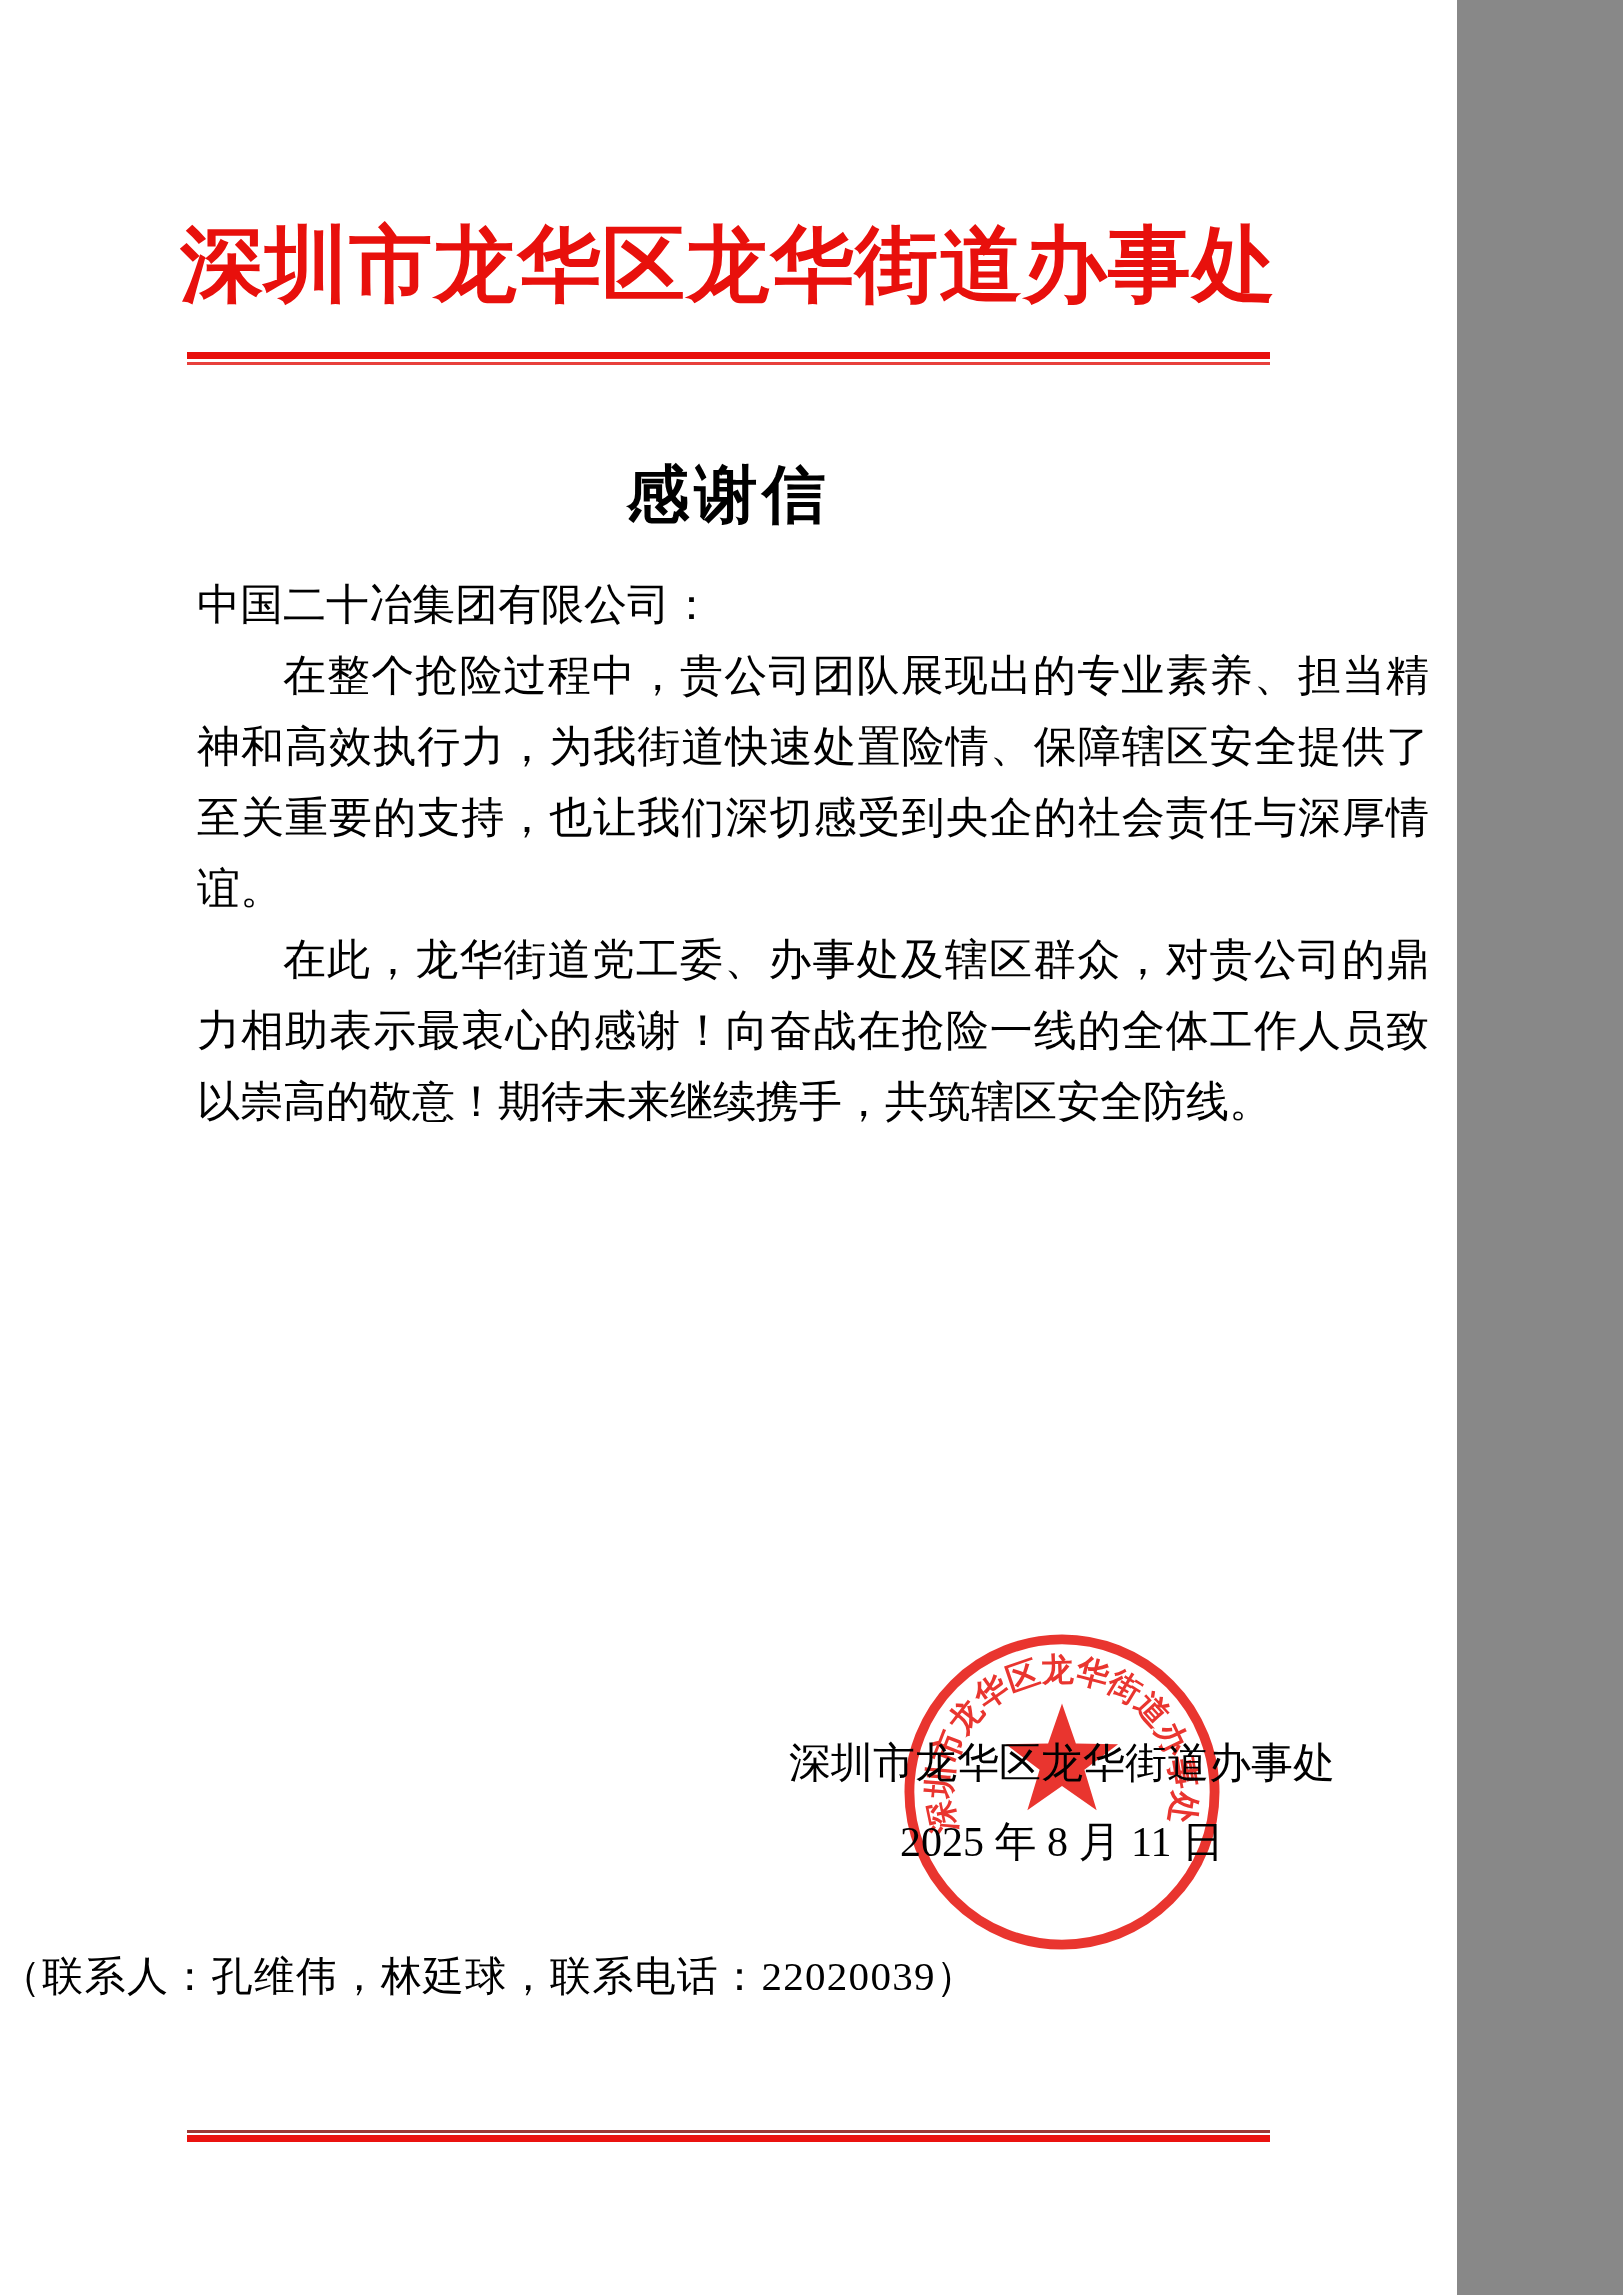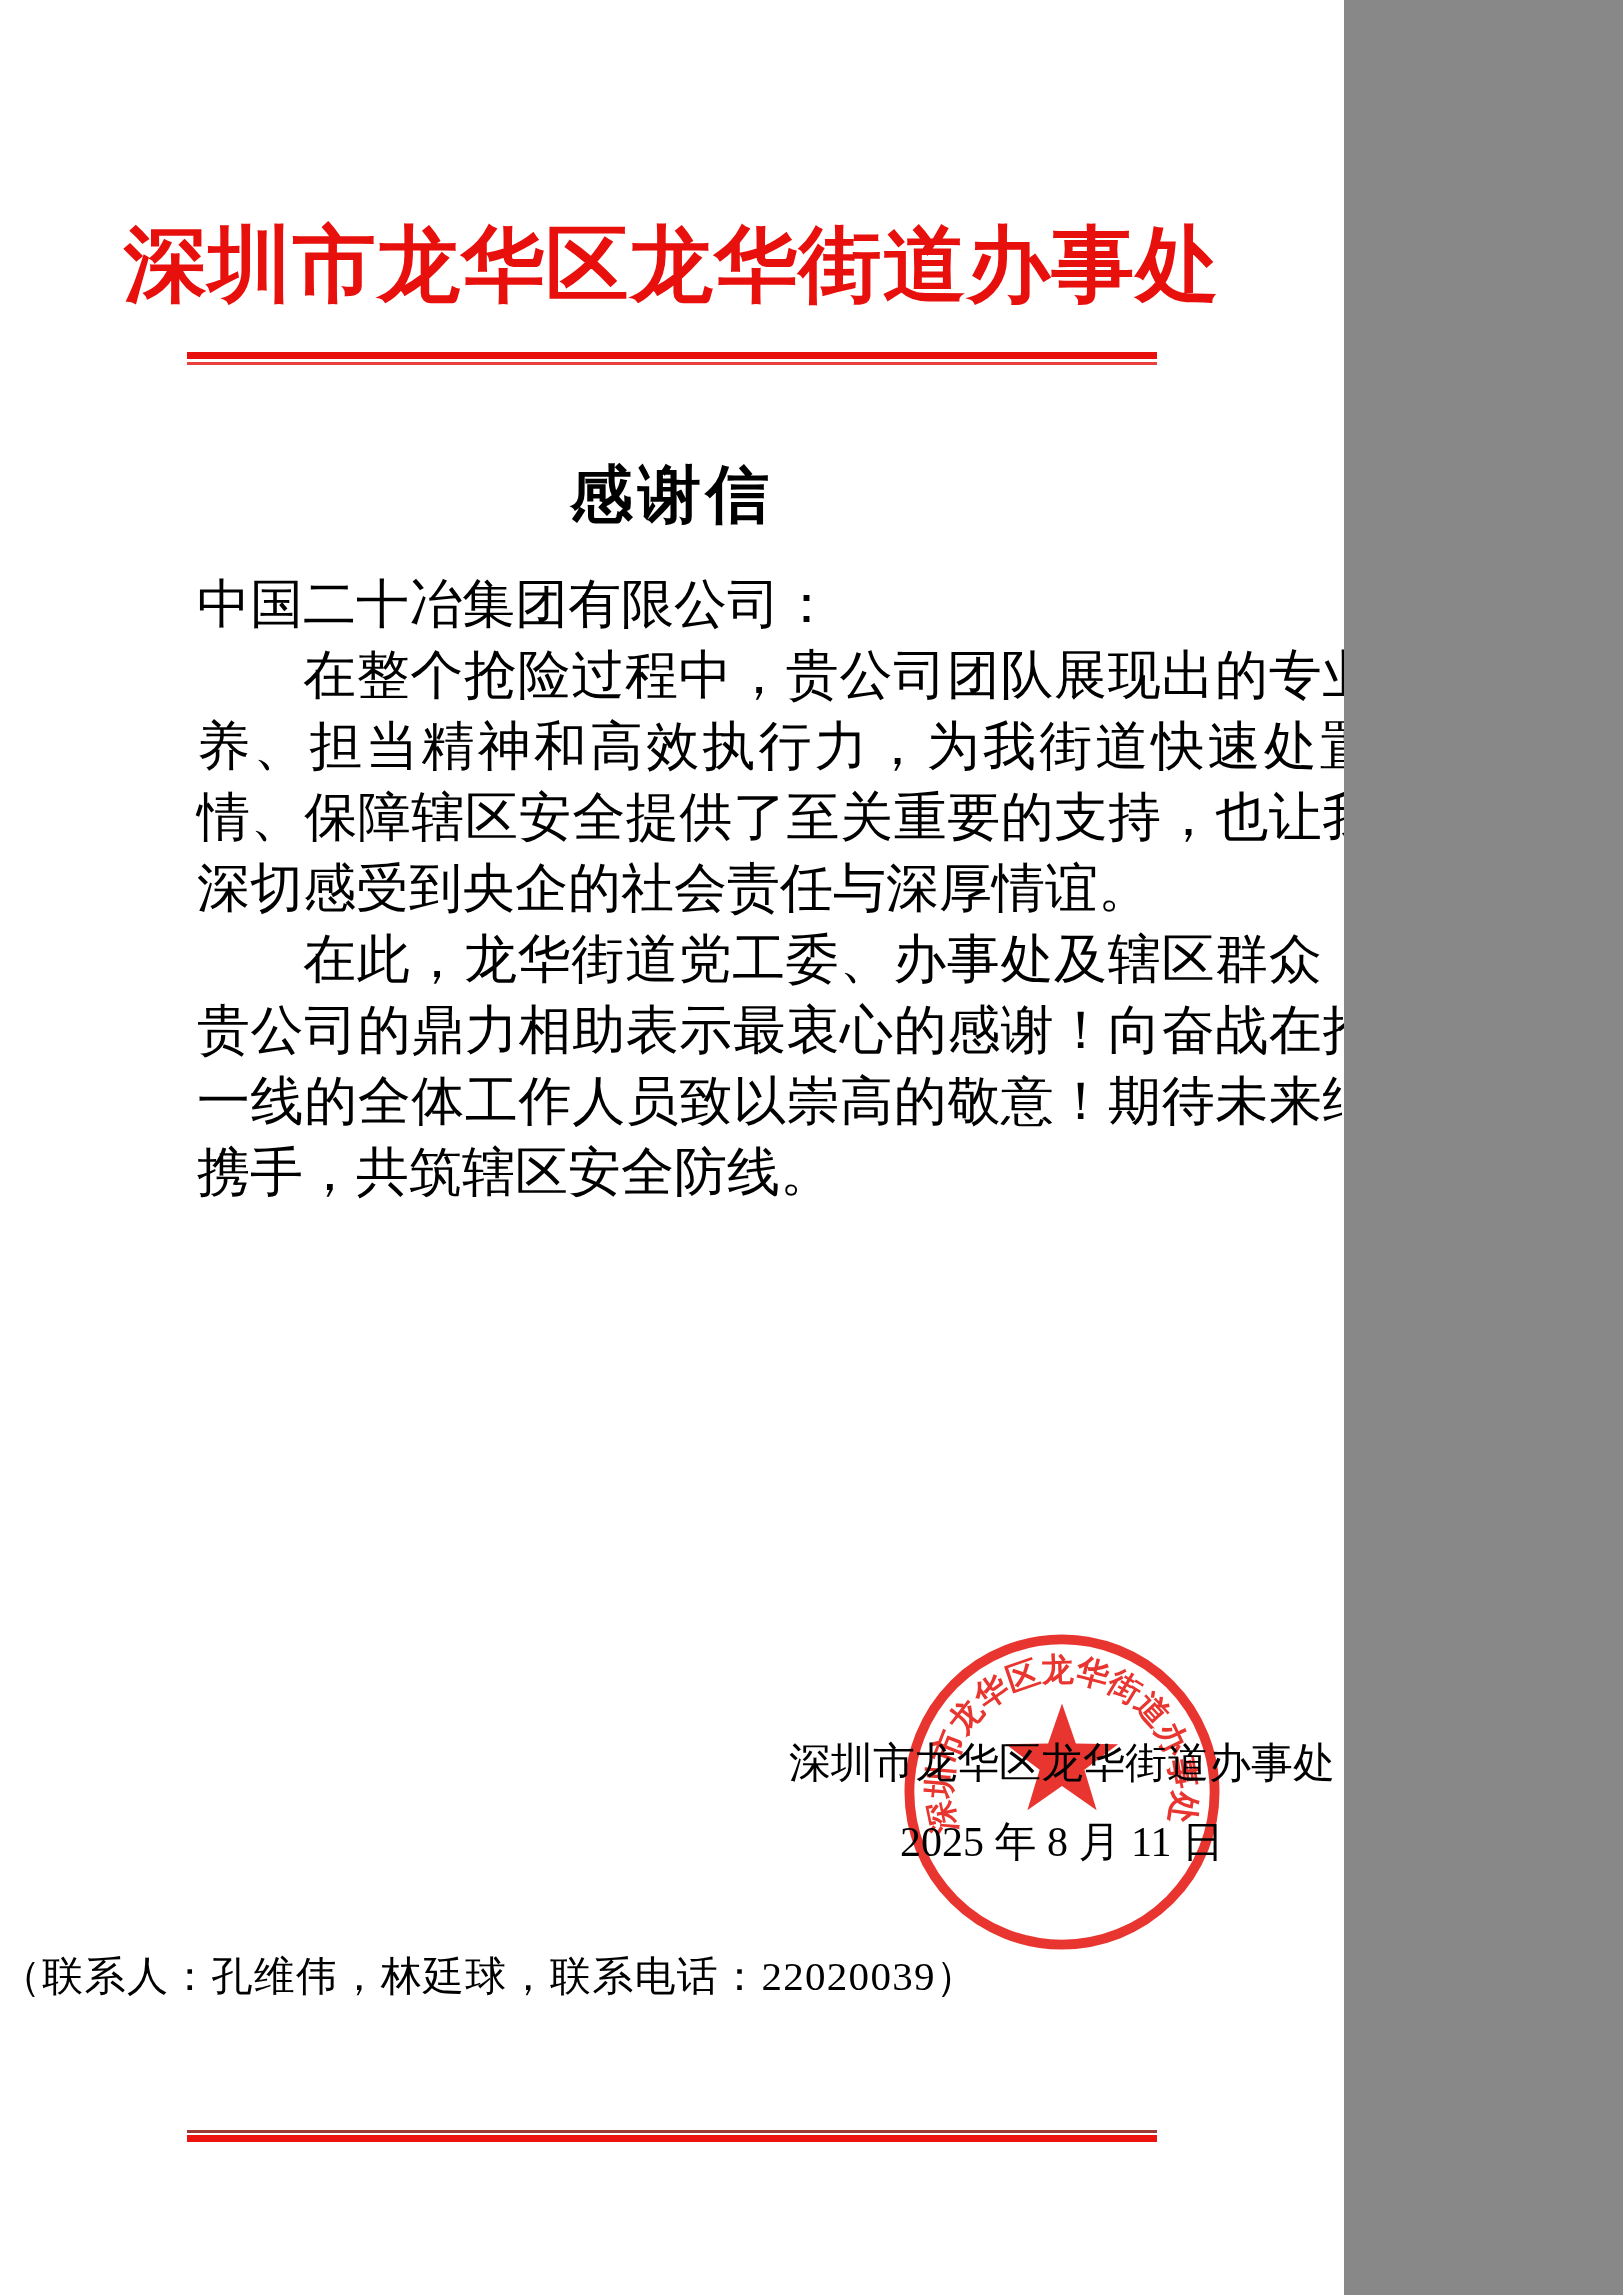--- a/index.html
+++ b/index.html
@@ -1,20 +1,20 @@
 <!DOCTYPE html>
 <html style="font-size:10.5px"><head>
 <meta charset="utf-8">
 <style>
   html, body { margin: 0; padding: 0; background: #888; }
   * { box-sizing: border-box; }
 
   .page {
     position: relative;
-    width: 1344px;
+    width: 1457px;
     height: 2295px;
     background: #ffffff;
     font-family: "Liberation Serif", "DejaVu Serif", serif;
     color: #000;
     overflow: hidden;
   }
 
   .letterhead {
     position: absolute;
     top: 220px; left: 0; width: 100%;
@@ -38,21 +38,21 @@
     font-size: 63px;
     font-weight: 700;
     letter-spacing: 5.2px;
     color: #000;
     margin-top: 24px;
   }
 
   .body-text {
     position: absolute;
     top: 569px; left: 197px; width: 1232px;
-    font-size: 53px;
+    font-size: 43px;
     line-height: 71px;
     text-align: justify;
     text-justify: inter-ideograph;
     color: #000;
   }
   .body-text p { margin: 0; text-indent: 2em; }
   .body-text p.addressee { text-indent: 0; }
 
   .signature {
     position: absolute;

